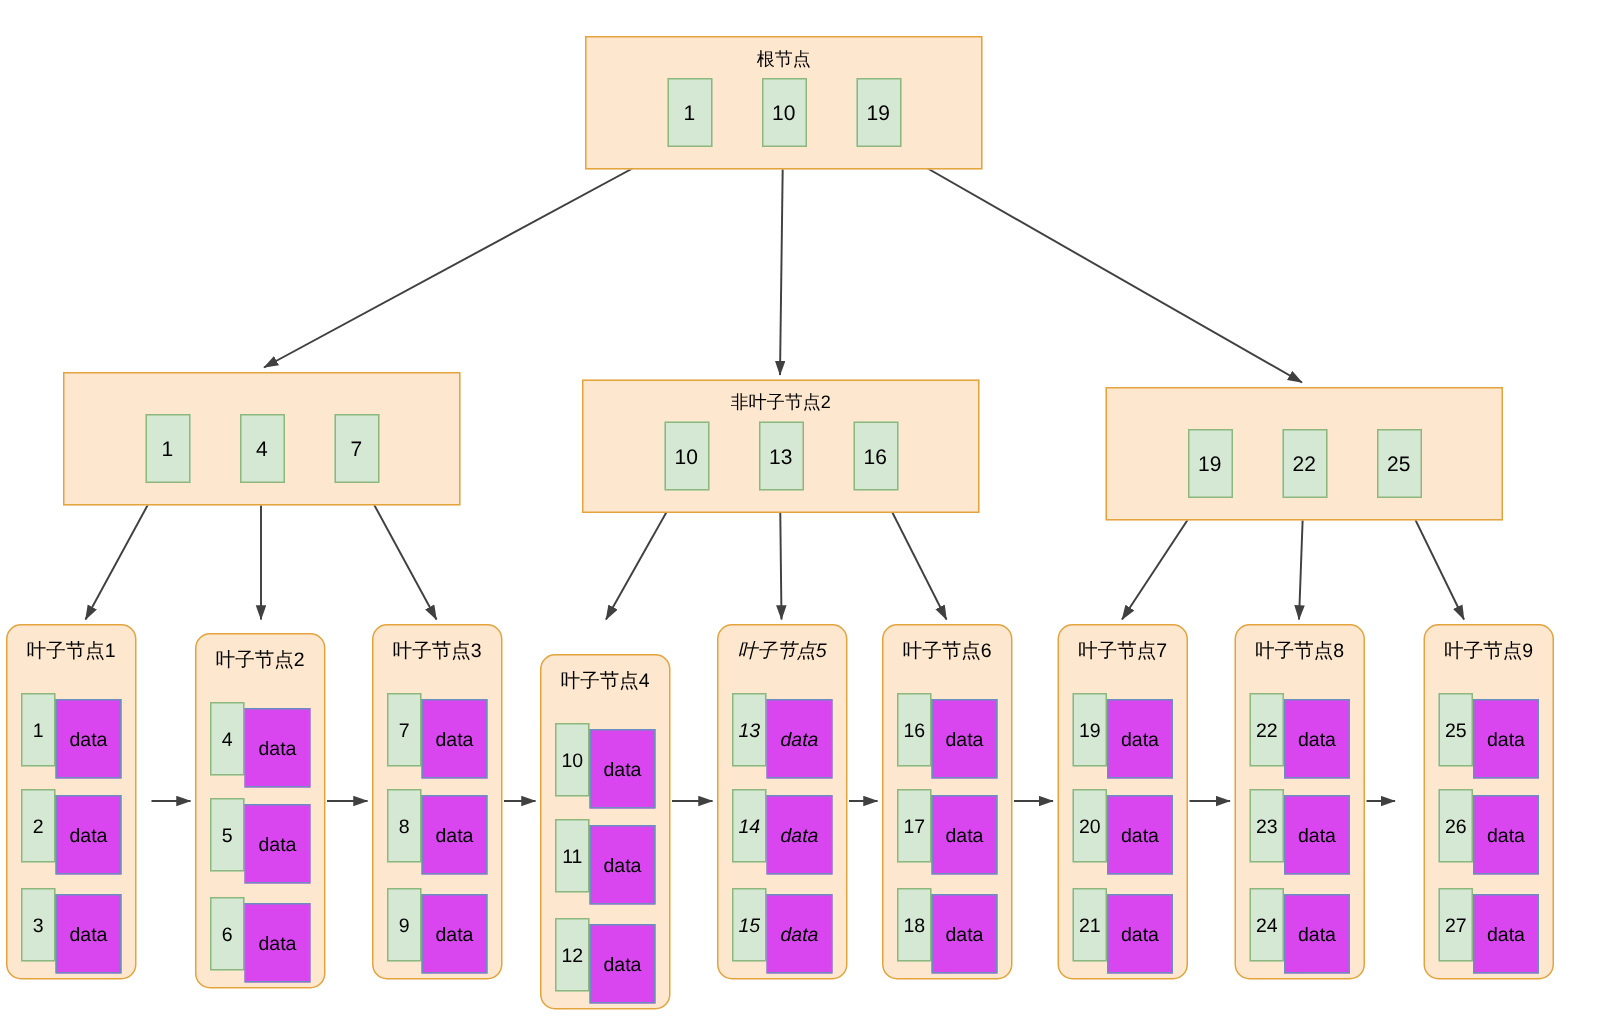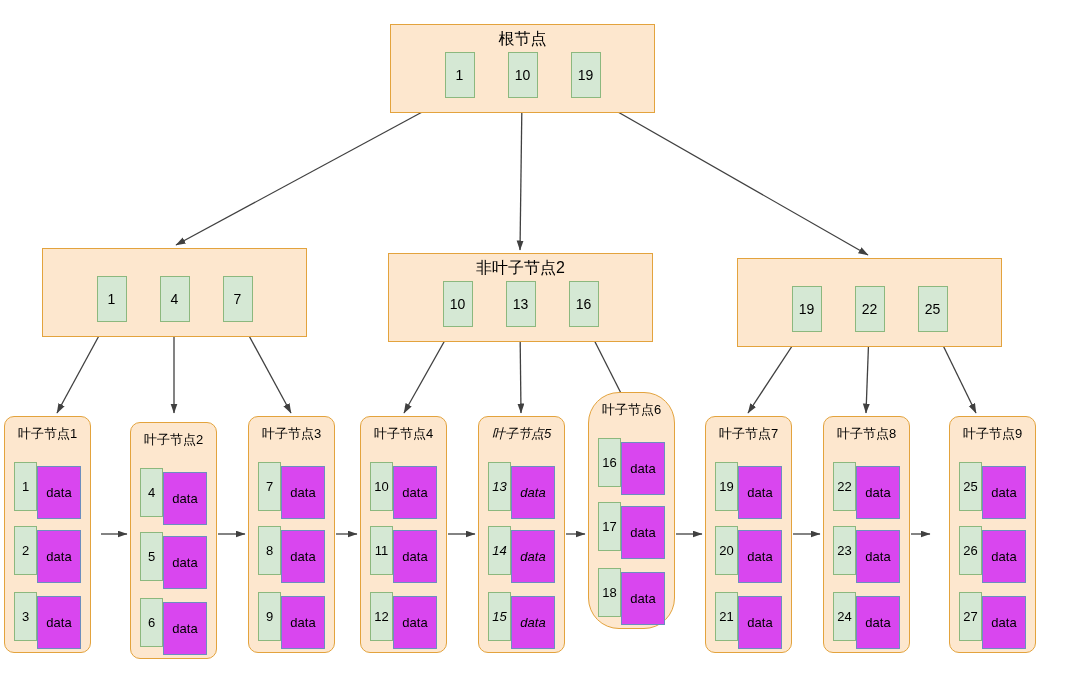--- a/index.html
+++ b/index.html
@@ -7,21 +7,21 @@
     position:relative;width:1075px;height:684px;background:#ffffff;overflow:hidden;
     font-family:"Liberation Sans","DejaVu Sans",sans-serif;color:#000;
   }
   .arrows{position:absolute;left:0;top:0;pointer-events:none;}
   .onode{
     position:absolute;background:#fde7ce;border:1.5px solid #e3a33d;box-sizing:border-box;
   }
   .inode{width:265px;height:89px;}
   .ntitle{
     position:absolute;top:6px;left:0;right:0;text-align:center;
-    font-size:16px;line-height:16px;white-space:nowrap;
+    font-size:12px;line-height:16px;white-space:nowrap;
   }
   .keys{
     position:absolute;top:27px;left:0;right:0;
     display:flex;justify-content:center;gap:33px;
   }
   .key{
     width:30px;height:46px;background:#d5e8d4;border:1px solid #8cb87e;box-sizing:border-box;
     display:flex;align-items:center;justify-content:center;font-size:14px;
   }
   .leaf{width:87px;height:237px;border-radius:10px;}
@@ -156,21 +156,21 @@
     <div class="lrow r1">
       <div class="lkey">8</div>
       <div class="ldata">data</div>
     </div>
     <div class="lrow r2">
       <div class="lkey">9</div>
       <div class="ldata">data</div>
     </div>
   </div>
 
-  <div class="onode leaf" style="left:360px;top:416px;">
+  <div class="onode leaf" style="left:360px;top:436px;">
     <div class="ltitle">叶子节点4</div>
     <div class="lrow r0">
       <div class="lkey">10</div>
       <div class="ldata">data</div>
     </div>
     <div class="lrow r1">
       <div class="lkey">11</div>
       <div class="ldata">data</div>
     </div>
     <div class="lrow r2">
@@ -188,21 +188,21 @@
     <div class="lrow r1">
       <div class="lkey">14</div>
       <div class="ldata">data</div>
     </div>
     <div class="lrow r2">
       <div class="lkey">15</div>
       <div class="ldata">data</div>
     </div>
   </div>
 
-  <div class="onode leaf" style="left:588px;top:392px;border-radius:31px;">
+  <div class="onode leaf" style="left:588px;top:416px;">
     <div class="ltitle">叶子节点6</div>
     <div class="lrow r0">
       <div class="lkey">16</div>
       <div class="ldata">data</div>
     </div>
     <div class="lrow r1">
       <div class="lkey">17</div>
       <div class="ldata">data</div>
     </div>
     <div class="lrow r2">

